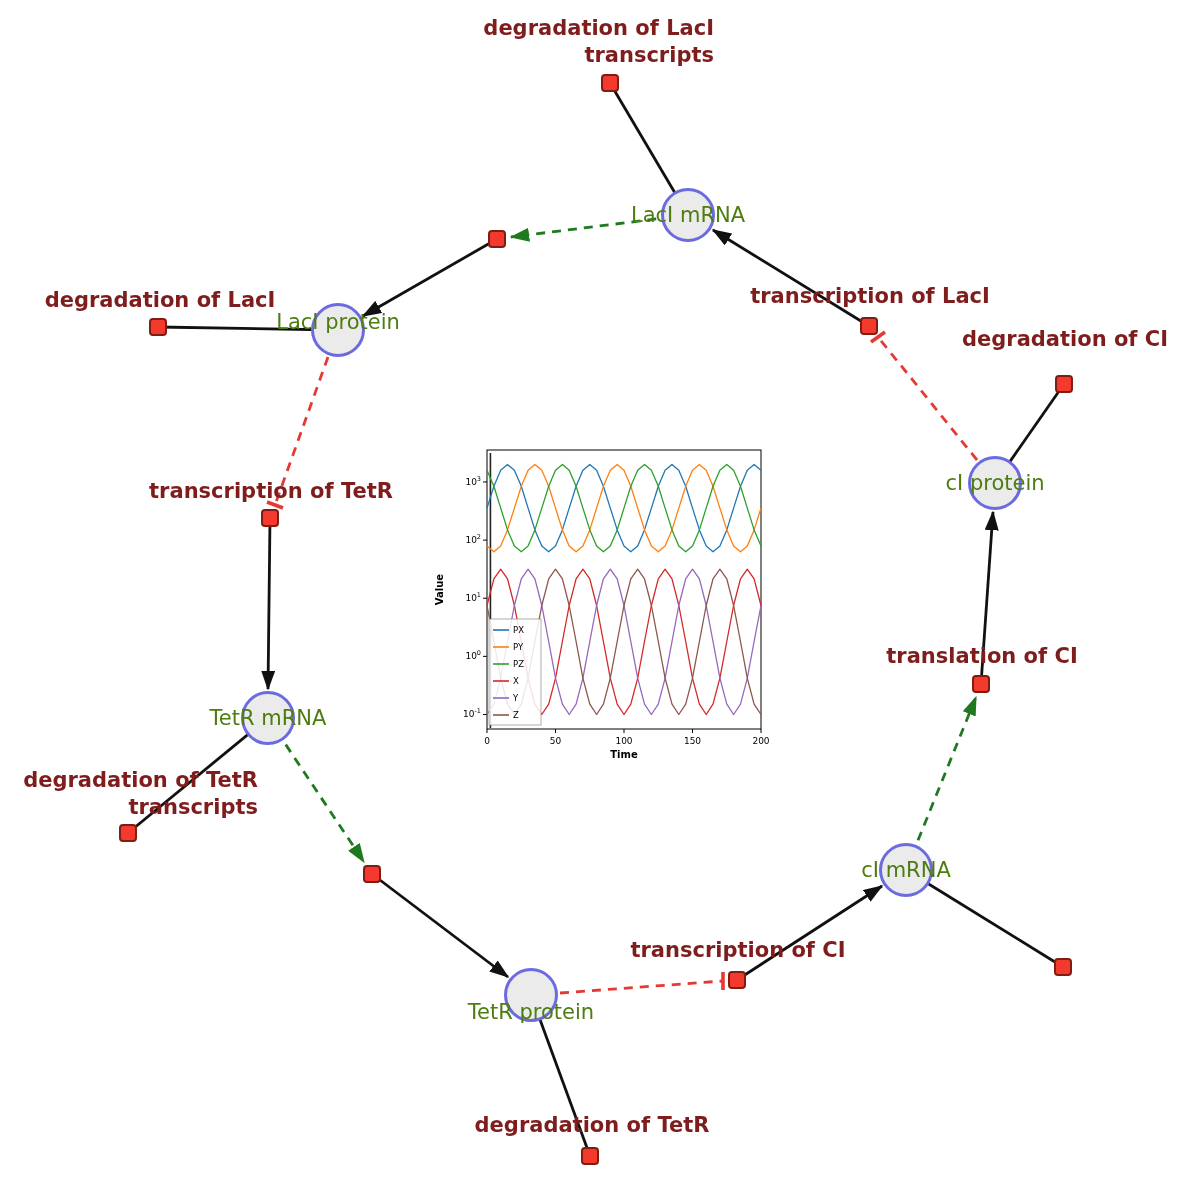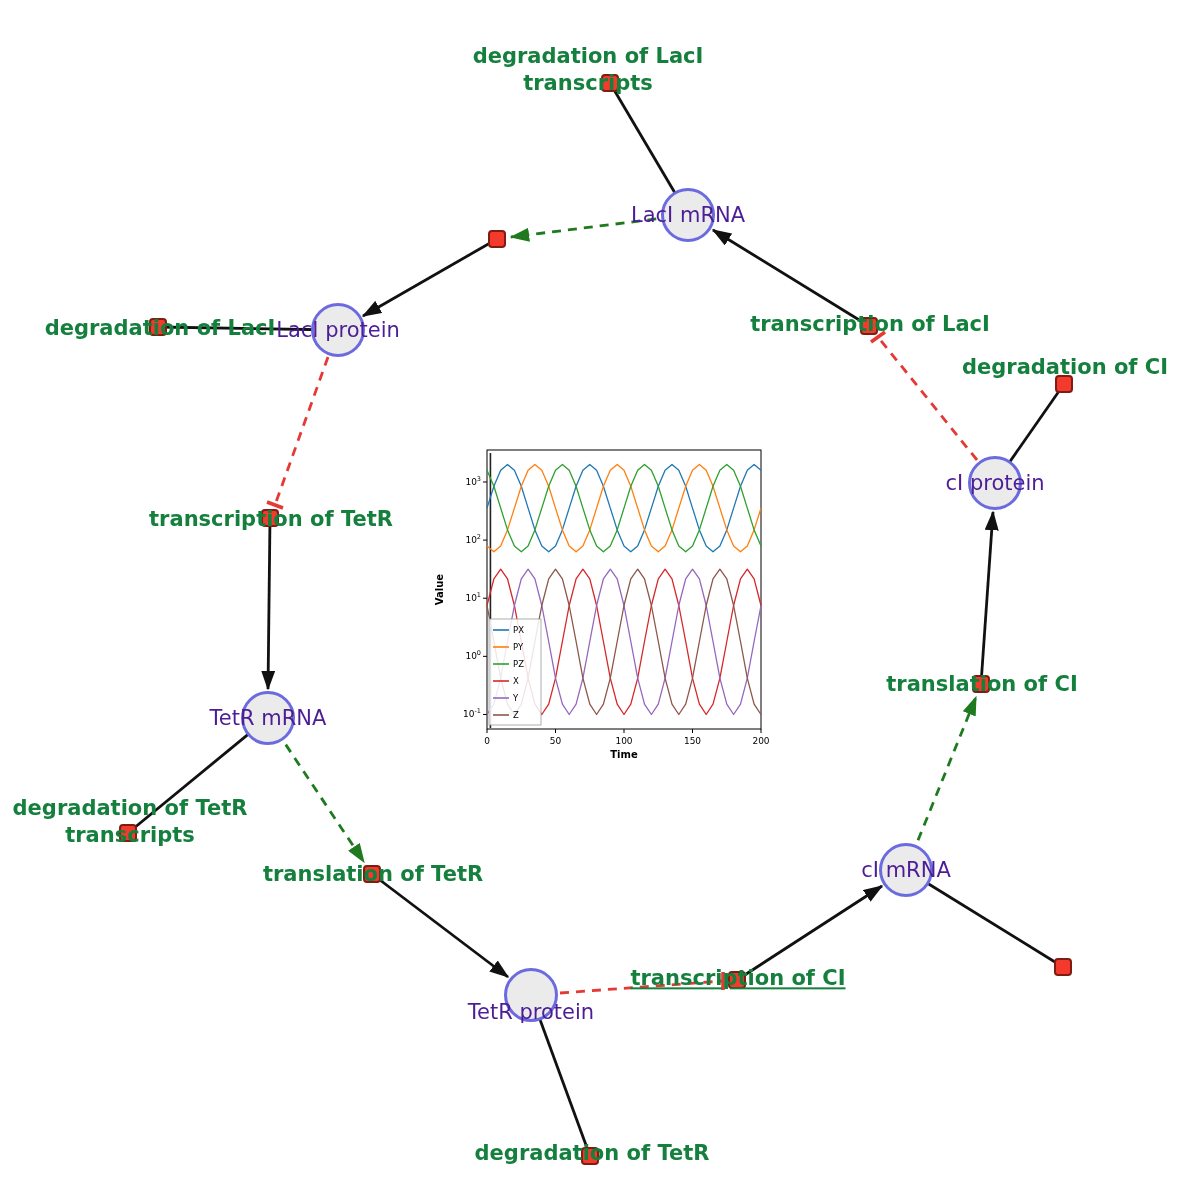--- a/index.html
+++ b/index.html
@@ -8,26 +8,26 @@
   .species {
     position:absolute; width:54px; height:54px; box-sizing:border-box;
     border-radius:50%; background:#ebebeb; border:3px solid #6b6bdf;
   }
   .square {
     position:absolute; width:18px; height:18px; box-sizing:border-box;
     background:#f43a2d; border:2px solid #801d12; border-radius:4px;
   }
   .rlabel {
     position:absolute; transform:translate(-50%,-50%);
-    font-weight:bold; font-size:21px; color:#15803d; text-align:center; line-height:1.3;margin-top:28px;
+    font-weight:bold; font-size:21px; color:#7f1d1d; text-align:right; line-height:1.3;
   }
   .rlabel.nowrap { white-space:nowrap; }
   .slabel {
     position:absolute; transform:translate(-50%,-50%);
-    font-size:21px; color:#4c1d95; white-space:nowrap; text-align:center;
+    font-size:21px; color:#4d7c0f; white-space:nowrap; text-align:center;
   }
   .inset { position:absolute; left:430px; top:436px; }
 </style>
 </head>
 <body>
 
 <div class="canvas">
 
   <svg class="edges" width="1189" height="1200">
     <defs>
@@ -87,35 +87,34 @@
   <div class="square" style="left:1055px; top:375px;"></div>
   <div class="square" style="left:261px; top:509px;"></div>
   <div class="square" style="left:972px; top:675px;"></div>
   <div class="square" style="left:119px; top:824px;"></div>
   <div class="square" style="left:363px; top:865px;"></div>
   <div class="square" style="left:728px; top:971px;"></div>
   <div class="square" style="left:1054px; top:958px;"></div>
   <div class="square" style="left:581px; top:1147px;"></div>
 
   <div class="slabel" style="left:688px; top:215px;">LacI mRNA</div>
-  <div class="slabel" style="left:338px; top:330px;">LacI protein</div>
+  <div class="slabel" style="left:338px; top:322px;">LacI protein</div>
   <div class="slabel" style="left:268px; top:718px;">TetR mRNA</div>
   <div class="slabel" style="left:531px; top:995px;margin-top:17px;">TetR protein</div>
   <div class="slabel" style="left:906px; top:870px;">cI mRNA</div>
   <div class="slabel" style="left:995px; top:483px;">cI protein</div>
 
   <div class="rlabel" style="left:588px; top:42px; width:252px;">degradation of LacI transcripts</div>
   <div class="rlabel nowrap" style="left:870px; top:297px;">transcription of LacI</div>
   <div class="rlabel nowrap" style="left:160px; top:301px;">degradation of LacI</div>
   <div class="rlabel nowrap" style="left:1065px; top:340px;">degradation of CI</div>
   <div class="rlabel nowrap" style="left:271px; top:492px;">transcription of TetR</div>
   <div class="rlabel nowrap" style="left:982px; top:657px;">translation of CI</div>
   <div class="rlabel" style="left:130px; top:794px; width:256px;">degradation of TetR transcripts</div>
-  <div class="rlabel nowrap" style="left:373px; top:847px;">translation of TetR</div>
-  <div class="rlabel nowrap" style="left:738px; top:951px;text-decoration:underline;">transcription of CI</div>
+  <div class="rlabel nowrap" style="left:738px; top:951px;">transcription of CI</div>
   <div class="rlabel nowrap" style="left:592px; top:1126px;">degradation of TetR</div>
 
   <svg class="inset" id="inset-plot" width="340" height="332">
       <rect x="57" y="14" width="274" height="279" fill="#ffffff" stroke="#000" stroke-width="1"></rect>
       <line x1="57" y1="293" x2="57" y2="297" stroke="#000" stroke-width="1"></line>
       <text x="57" y="308" text-anchor="middle" font-size="9" fill="#000" font-family="DejaVu Sans, sans-serif">0</text>
       <line x1="125.5" y1="293" x2="125.5" y2="297" stroke="#000" stroke-width="1"></line>
       <text x="125.5" y="308" text-anchor="middle" font-size="9" fill="#000" font-family="DejaVu Sans, sans-serif">50</text>
       <line x1="194" y1="293" x2="194" y2="297" stroke="#000" stroke-width="1"></line>
       <text x="194" y="308" text-anchor="middle" font-size="9" fill="#000" font-family="DejaVu Sans, sans-serif">100</text>

